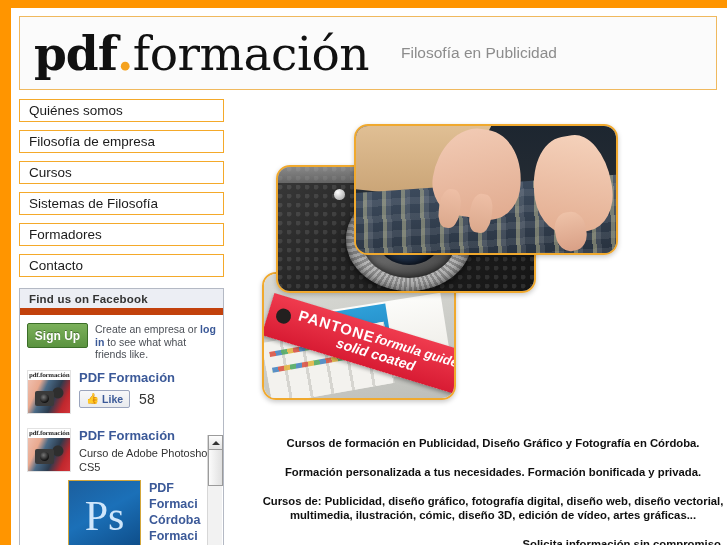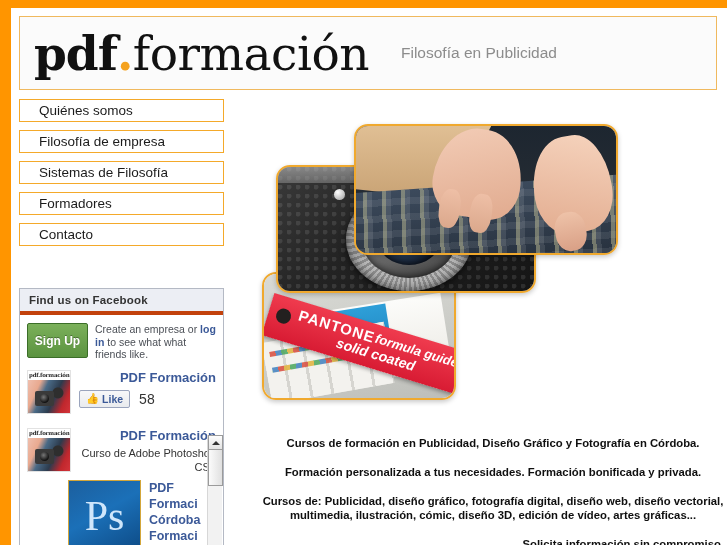--- a/index.html
+++ b/index.html
@@ -69,56 +69,56 @@
     position: absolute; left: 19px; top: 99px;
     width: 205px;
   }
   .nav-item {
     height: 23px;
     border: 1px solid #f4a92a;
     background: #ffffff;
     margin-bottom: 8px;
     display: flex;
     align-items: center;
-    padding-left: 19px;
+    padding-left: 9px;
     font-size: 13.5px;
     color: #1b1b1b;
     cursor: pointer;
     font-family: "Liberation Sans", sans-serif;
   }
 
   
   #fb-widget {
     position: absolute; left: 19px; top: 288px;
     width: 205px; height: 257px;
     border: 1px solid #b4b9c4;
     border-bottom: none;
     background: #ffffff;
     overflow: hidden;
     font-family: "Liberation Sans", sans-serif;
   }
   #fb-header {
     height: 26px;
     background: #eceef4;
-    border-bottom: 4px solid #c2410c;
+    border-bottom: 7px solid #c2410c;
     display: flex; align-items: center;
     padding-left: 9px;
     font-size: 11.5px;
     font-weight: bold;
     color: #333333;
     letter-spacing: 0.2px;
   }
   #fb-signup-row {
     display: flex;
     padding: 8px 7px 0 7px;
     gap: 7px;
   }
   .fb-signup-btn {
     flex: 0 0 auto;
-    width: 61px; height: 35px;
+    width: 61px; height: 25px;
     background: linear-gradient(#7bb05a, #5b9340);
     border: 1px solid #3b6e28;
     border-radius: 2px;
     color: #ffffff;
     font-size: 12px;
     font-weight: bold;
     display: flex; align-items: center; justify-content: center;
     text-shadow: 0 -1px 0 rgba(0,0,0,.35);
     cursor: pointer;
   }
@@ -161,21 +161,21 @@
     width: 19px; height: 15px;
     background: #3a3a3a;
     border-radius: 2px;
   }
   .fb-thumb .tcam:after {
     content: ""; position: absolute;
     left: 5px; top: 3px; width: 9px; height: 9px;
     border-radius: 50%;
     background: radial-gradient(circle at 40% 35%, #777, #111 70%);
   }
-  .fb-story-body { flex: 1 1 auto; min-width: 0; text-align: right; }
+  .fb-story-body { flex: 1 1 auto; min-width: 0; }
   .fb-story-title {
     font-size: 13px; font-weight: bold; color: #3b5998;
     line-height: 15px;
     cursor: pointer;
   }
   .fb-story-sub {
     font-size: 11px; color: #333333;
     line-height: 14px; margin-top: 3px;
   }
   .fb-likebar {
@@ -482,20 +482,23 @@
       <div>Filosofía en Publicidad</div>
     </div>
   </div>
 
   <div id="sidebar">
     <div class="nav-item">
       <span>Quiénes somos</span>
     </div>
     <div class="nav-item">
       <span>Filosofía de empresa</span>
+    </div>
+    <div class="nav-item">
+      <span>Cursos</span>
     </div>
     <div class="nav-item">
       <span>Sistemas de Filosofía</span>
     </div>
     <div class="nav-item">
       <span>Formadores</span>
     </div>
     <div class="nav-item">
       <span>Contacto</span>
     </div>

